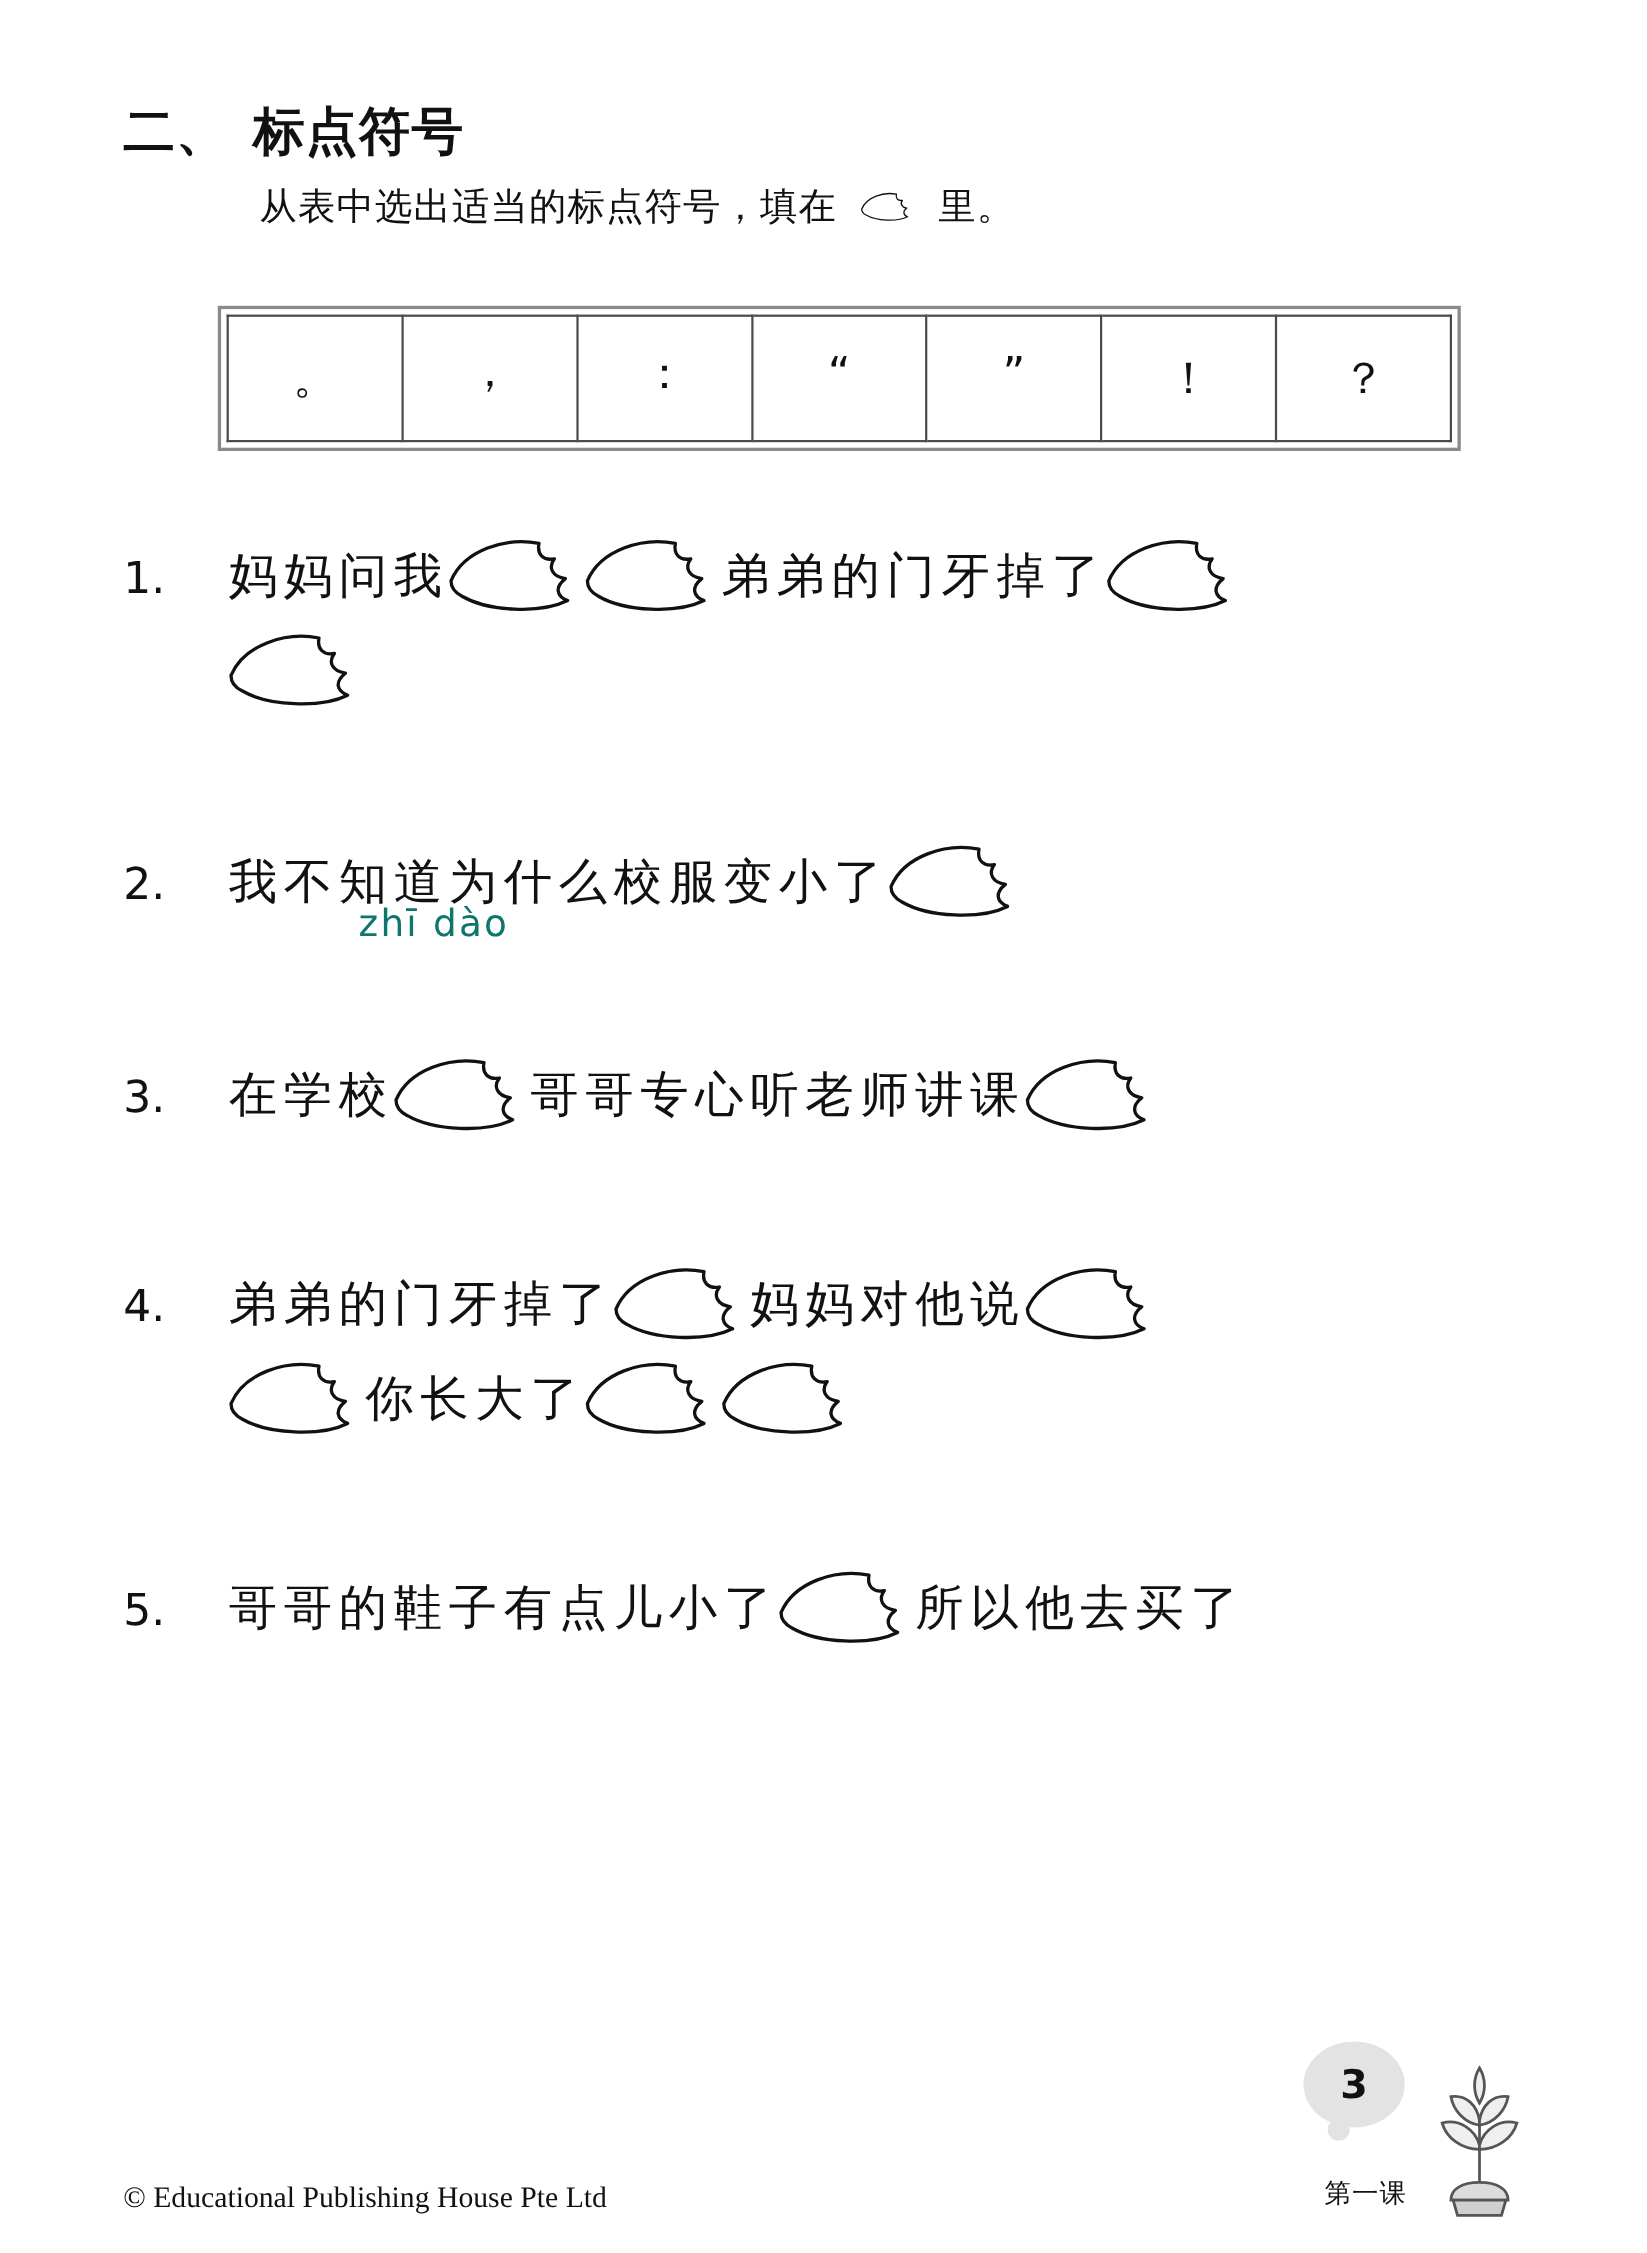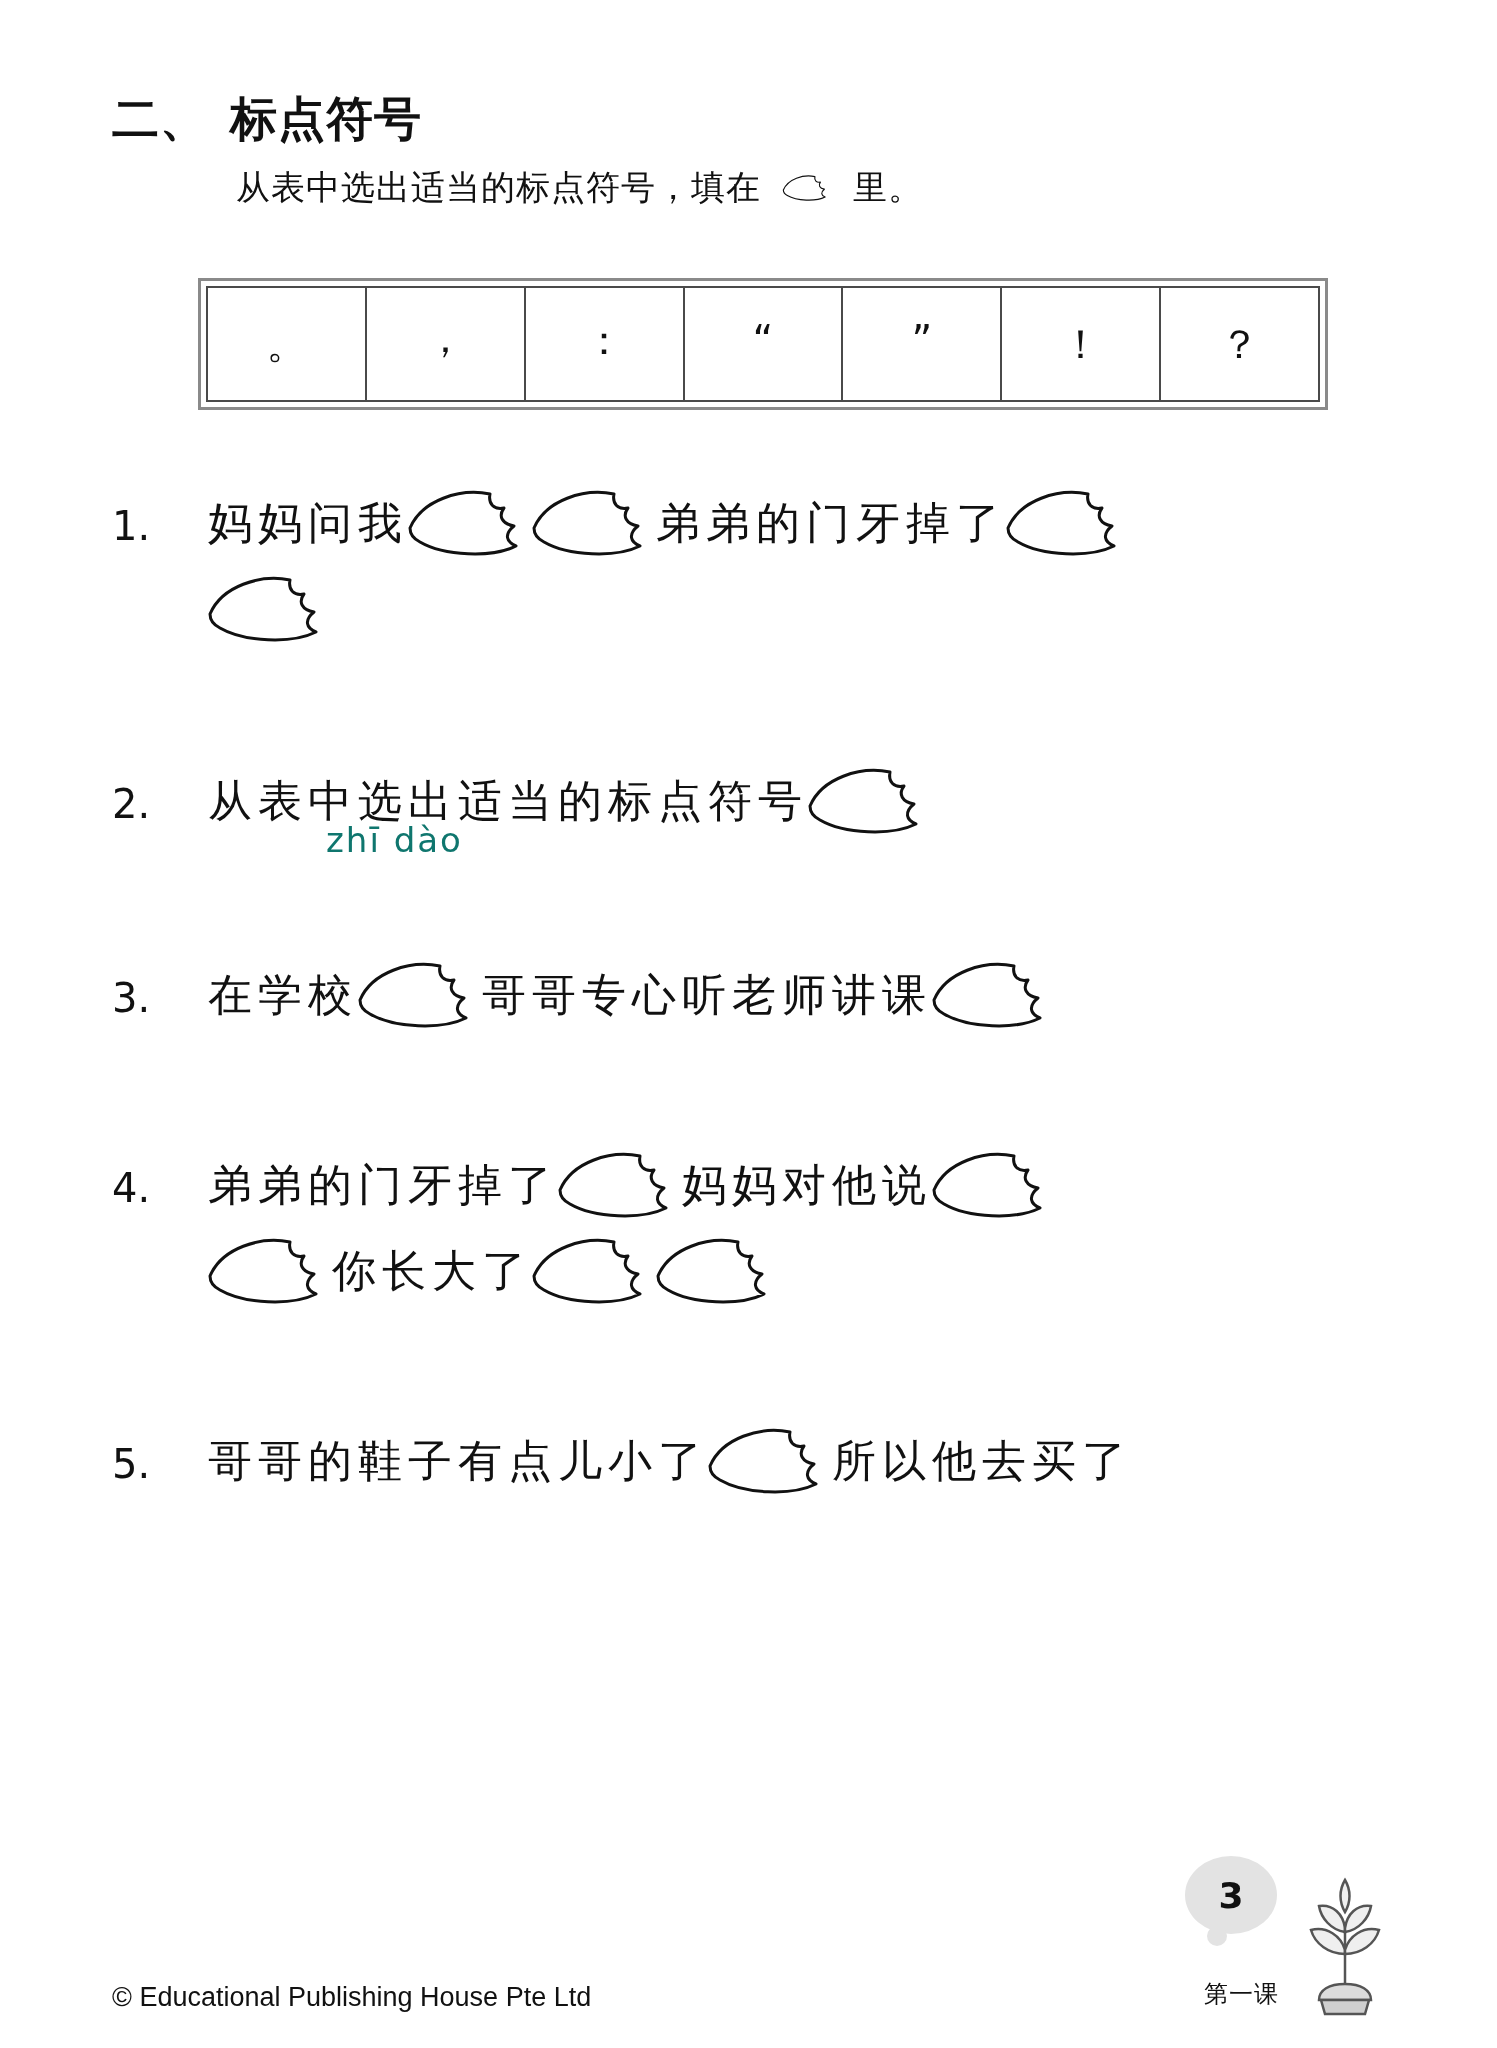--- a/index.html
+++ b/index.html
@@ -150,21 +150,21 @@
   #q2 { margin-bottom: 108px; }
   #q3 { margin-bottom: 104px; }
   #q4 { margin-bottom: 104px; }
   #q5 { margin-bottom: 0; }
 
   
   .footer-copyright {
     position: absolute;
     left: 112px;
     top: 1982px;
-    font-family: Liberation Sans, sans-serif;
+    font-family: Liberation Serif, serif;
     font-size: 27px;
     color: #111;
   }
   .footer-badge {
     position: absolute;
     right: 92px;
     bottom: 30px;
     width: 290px;
     height: 170px;
   }
@@ -276,21 +276,21 @@
           <path d="M6 44 C18 16, 56 4, 86 10 C84 20, 90 26, 100 24 C94 32, 98 40, 110 42 C100 50, 102 58, 112 62 C88 74, 40 72, 16 58 C10 55, 6 50, 6 44 Z" fill="none" stroke="#111" stroke-width="3" stroke-linejoin="round"></path>
         </svg>
       </span>
     </div>
   </div>
 
   <div class="question" id="q2">
     <div class="q-line">
       <span class="q-num">2.</span>
       <span class="pinyin-holder">
-        <span class="q-text">从表中选出适当的标点符号</span>
+        <span class="q-text">我不知道为什么校服变小了</span>
         <span class="pinyin">zhī dào</span>
       </span>
       <span class="blank-leaf">
         <svg viewBox="0 0 132 78" width="132" height="78">
           <path d="M6 44 C18 16, 56 4, 86 10 C84 20, 90 26, 100 24 C94 32, 98 40, 110 42 C100 50, 102 58, 112 62 C88 74, 40 72, 16 58 C10 55, 6 50, 6 44 Z" fill="none" stroke="#111" stroke-width="3" stroke-linejoin="round"></path>
         </svg>
       </span>
     </div>
   </div>
 

